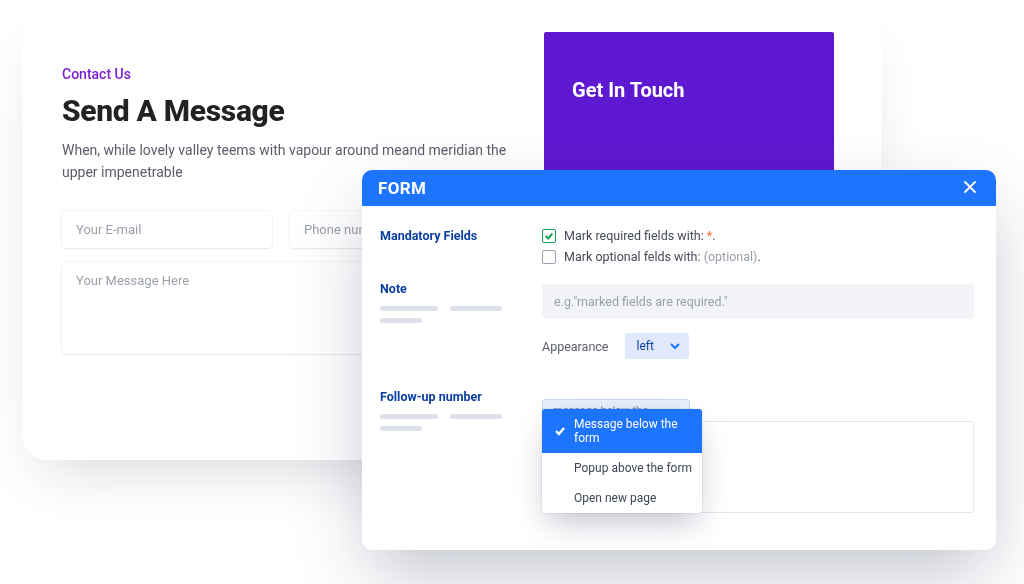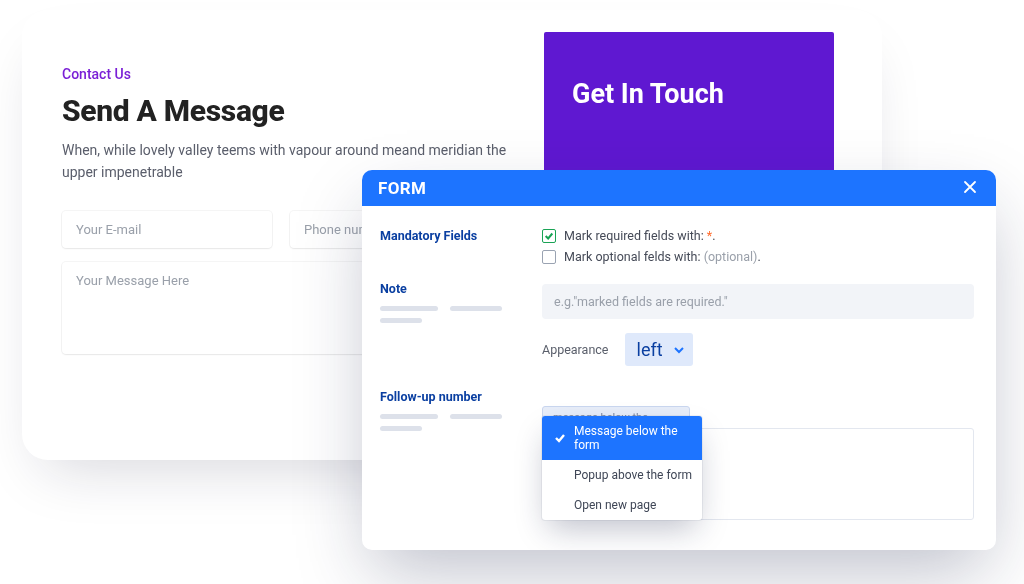--- a/index.html
+++ b/index.html
@@ -68,21 +68,21 @@
   .get-in-touch {
     position: absolute;
     left: 544px; top: 32px;
     width: 290px; height: 300px;
     background: #5f18d1;
     border-radius: 2px;
     color: #fff;
     padding: 46px 28px;
   }
   .get-in-touch h2 {
-    font-size: 27px;
+    font-size: 20px;
     font-weight: 700;
   }
 
   
   .modal {
     position: absolute;
     left: 362px; top: 170px;
     width: 634px; height: 380px;
     background: #fff;
     border-radius: 10px;
@@ -167,21 +167,21 @@
 
   .appearance-row {
     display: flex; align-items: center; gap: 16px; margin-top: 14px;
   }
   .appearance-row .label { color: #5a5f6b; }
   .select {
     display: inline-flex; align-items: center; justify-content: space-between;
     background: #dfe9fb;
     border-radius: 3px;
     padding: 6px 8px 6px 12px;
-    font-size: 18px;
+    font-size: 12px;
     color: #0a3fa1;
     min-width: 64px;
     cursor: pointer;
   }
   .select .chev { width: 12px; height: 12px; stroke: #1d74ff; stroke-width: 2; fill: none; margin-left: 10px; }
 
   .followup-area { position: relative; margin-top: 40px; }
   .followup-select {
     position: absolute; left: 0; top: 0;
     width: 148px;

